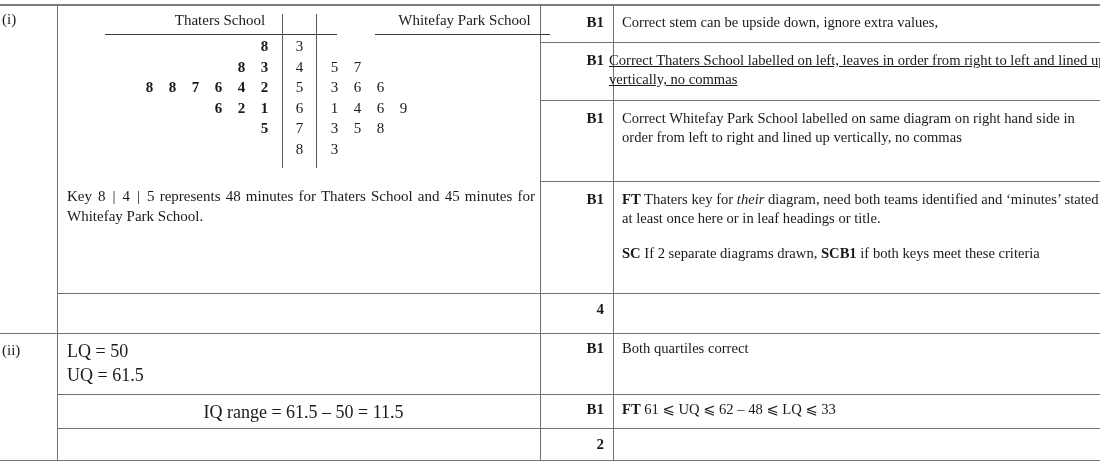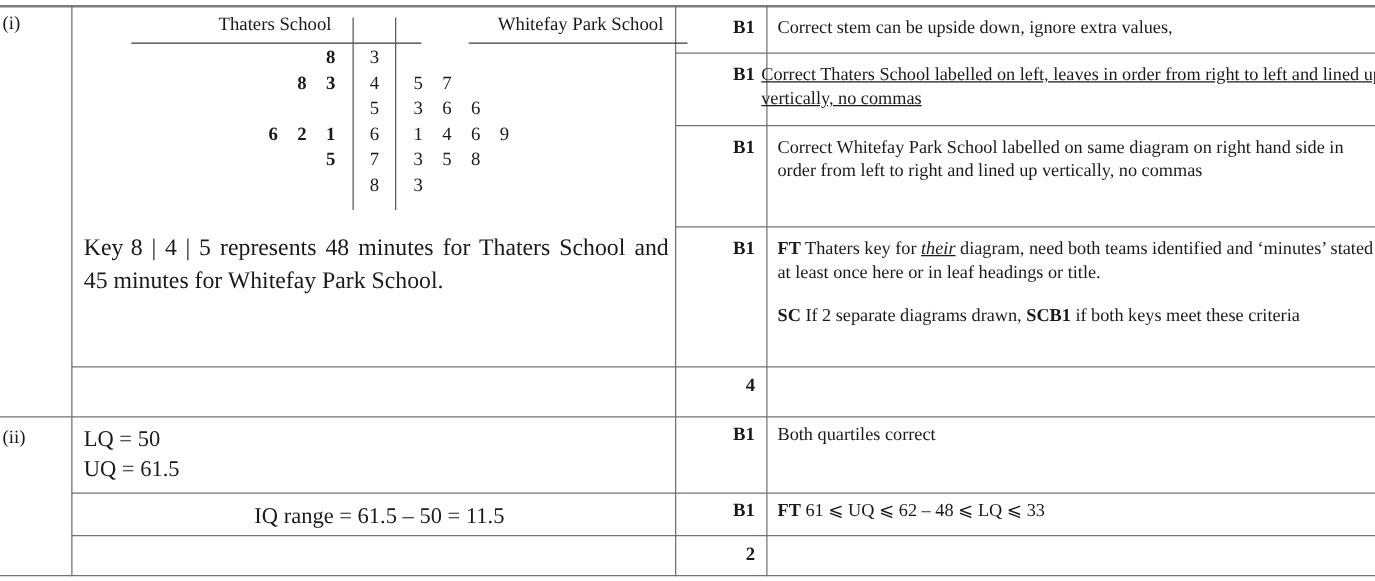--- a/index.html
+++ b/index.html
@@ -62,21 +62,21 @@
   .scheme-cell {
     font-size: 14.6px;
     line-height: 1.32;
     padding-left: 9px;
     padding-right: 0;
     box-sizing: border-box;
   }
   .scheme-cell p { margin: 0; }
   .scheme-cell p + p { margin-top: 1.05em; }
   .b { font-weight: bold; font-family: Liberation Serif, serif; }
-  .i { font-style: italic; text-decoration: underline; }
+  .i { font-style: italic; }
 
   .answer-cell {
     font-size: 18px;
     line-height: 1.34;
     padding-left: 10px;
     box-sizing: border-box;
   }
 
   
   .sl {
@@ -146,21 +146,21 @@
     top: 0;
     white-space: nowrap;
   }
   .sl-right span { display: inline-block; width: 23px; text-align: center; }
 
   .sl-key {
     position: absolute;
     left: 57px;
     top: 186px;
     width: 478px;
-    font-size: 19px;
+    font-size: 15px;
     line-height: 1.36;
     padding-left: 10px;
     box-sizing: border-box;
     text-align: justify;
   }
   .sl-key .kbar { padding: 0 7px; }
   .sl-key .kd { padding: 0 3px; }
 </style>
 </head>
 <body>
@@ -195,20 +195,21 @@
           <div class="sl-left"><span>8</span></div>
           <div class="sl-stem">3</div>
           <div class="sl-right"></div>
         </div>
         <div class="sl-row">
           <div class="sl-left"><span>8</span><span>3</span></div>
           <div class="sl-stem">4</div>
           <div class="sl-right"><span>5</span><span>7</span></div>
         </div>
         <div class="sl-row">
+          <div class="sl-left"><span>8</span><span>8</span><span>7</span><span>6</span><span>4</span><span>2</span></div>
           <div class="sl-stem">5</div>
           <div class="sl-right"><span>3</span><span>6</span><span>6</span></div>
         </div>
         <div class="sl-row">
           <div class="sl-left"><span>6</span><span>2</span><span>1</span></div>
           <div class="sl-stem">6</div>
           <div class="sl-right"><span>1</span><span>4</span><span>6</span><span>9</span></div>
         </div>
         <div class="sl-row">
           <div class="sl-left"><span>5</span></div>

